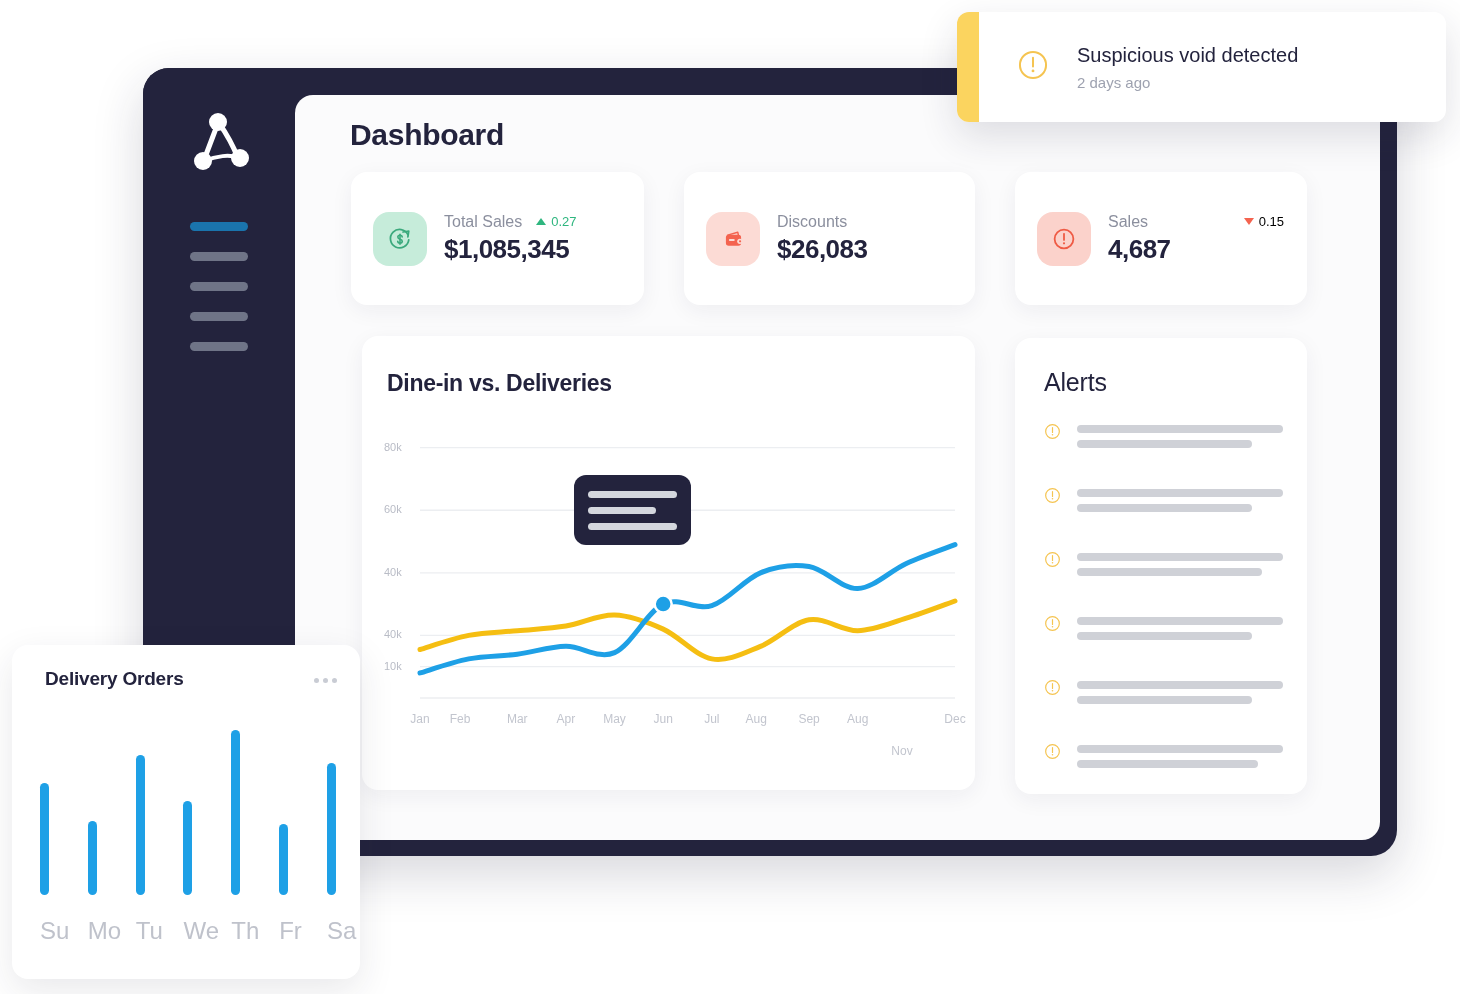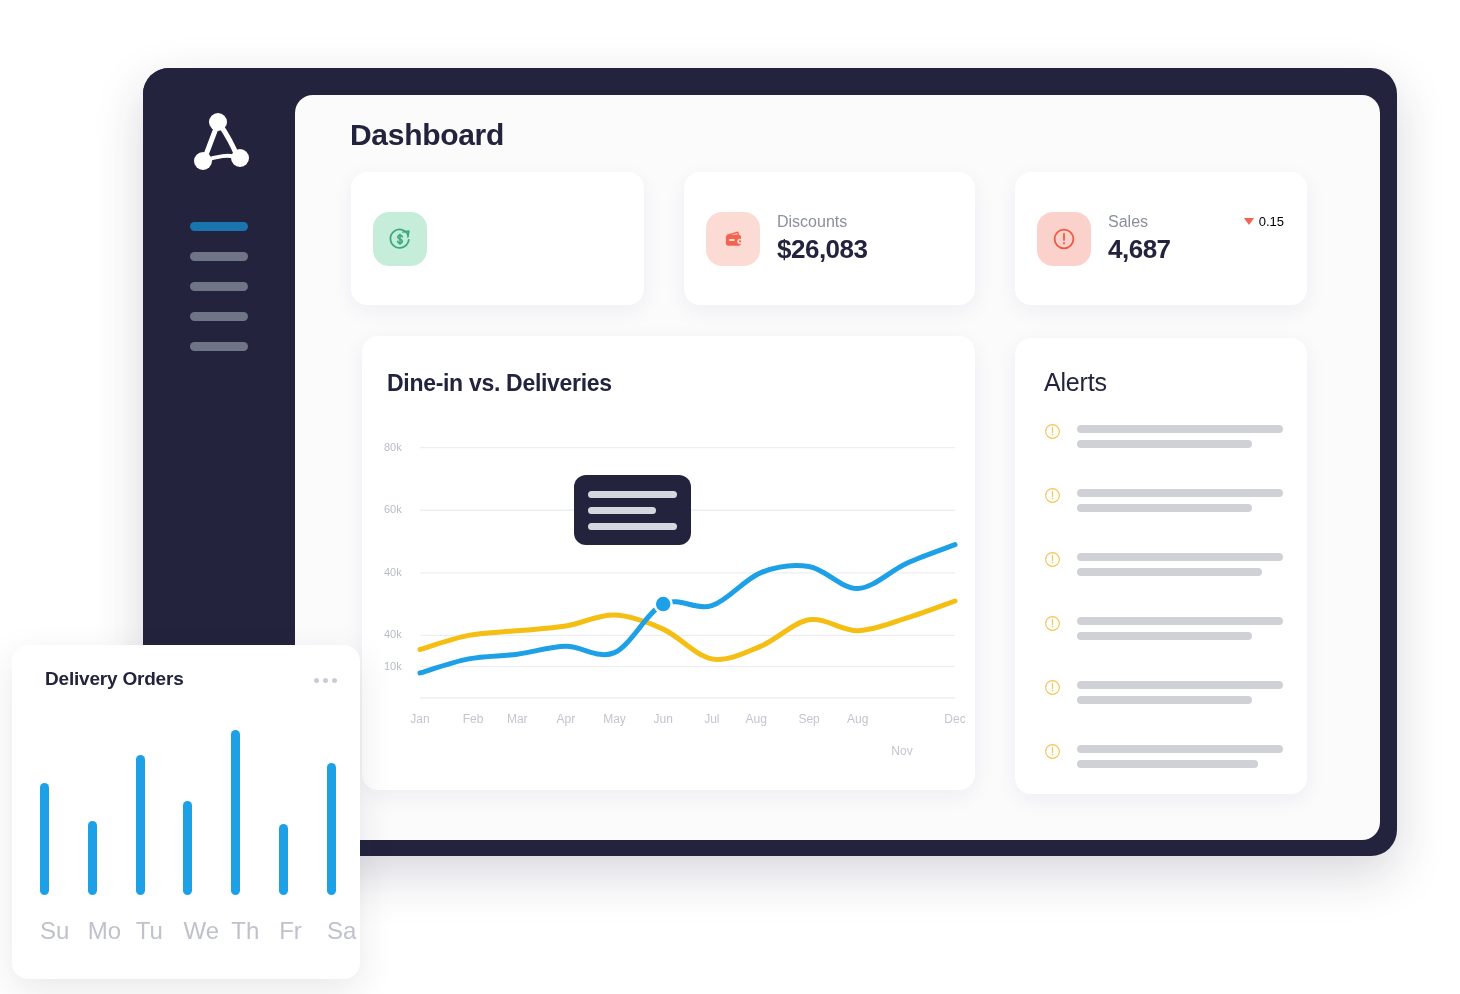--- a/index.html
+++ b/index.html
@@ -167,20 +167,30 @@
 
   <div class="stat-card" id="stat-0">
     <div class="stat-icon" style="background:#c6ecda">
       <svg viewBox="0 0 32 32" width="28" height="28">
         <path d="M25 11 A10.5 10.5 0 1 0 26 17" stroke="#3aa97c" stroke-width="2" fill="none" stroke-linecap="round"></path>
         <path d="M19.5 8 L26 7 L25 13.5" stroke="#3aa97c" stroke-width="2" fill="none" stroke-linecap="round" stroke-linejoin="round"></path>
         <path d="M16 10.5 L16 22" stroke="#3aa97c" stroke-width="1.8" stroke-linecap="round"></path>
         <path d="M18.5 13.8 C18.5 12.4 17.4 11.8 16 11.8 C14.6 11.8 13.5 12.5 13.5 13.8 C13.5 15.2 14.8 15.8 16 16.2 C17.4 16.6 18.6 17.2 18.6 18.6 C18.6 19.9 17.4 20.6 16 20.6 C14.6 20.6 13.4 19.9 13.4 18.6" stroke="#3aa97c" stroke-width="1.8" fill="none" stroke-linecap="round"></path>
       </svg>
     </div>
+    <div class="stat-body">
+      <div class="stat-top">
+        <span class="stat-label">Total Sales</span>
+        <span class="stat-delta" style="color:#2fb67f">
+          <span class="tri up"></span>
+          <span>0.27</span>
+        </span>
+      </div>
+      <div class="stat-value">$1,085,345</div>
+    </div>
   </div>
 
   <div class="stat-card" id="stat-1">
     <div class="stat-icon" style="background:#fcdbd5">
       <svg viewBox="0 0 32 32" width="27" height="27">
         <path d="M9 12 L21 8.5 L21.8 12" stroke="#f4634f" stroke-width="1.8" fill="none" stroke-linecap="round" stroke-linejoin="round"></path>
         <rect x="7" y="11.5" width="18" height="13" rx="3.2" fill="#f4634f"></rect>
         <rect x="10.5" y="16.5" width="7" height="2.4" rx="1.2" fill="#fcdbd5"></rect>
         <circle cx="23.6" cy="19.4" r="3.2" fill="#fcdbd5"></circle>
         <circle cx="23.8" cy="19.4" r="1.3" fill="#f4634f"></circle>
@@ -231,21 +241,21 @@
 
     <div id="ytick-holder">
         <div class="ytick" style="left: 22px; top: 104.647px;">80k</div>
         <div class="ytick" style="left: 22px; top: 167.235px;">60k</div>
         <div class="ytick" style="left: 22px; top: 229.824px;">40k</div>
         <div class="ytick" style="left: 22px; top: 292.412px;">40k</div>
         <div class="ytick" style="left: 22px; top: 323.706px;">10k</div>
       </div>
     <div id="xtick-holder">
         <div class="xtick" style="left: 43px; width: 30px; text-align: center;">Jan</div>
-        <div class="xtick" style="left: 96px; width: 30px; text-align: center;">Feb</div>
+        <div class="xtick" style="left: 83px; width: 30px; text-align: center;">Feb</div>
         <div class="xtick" style="left: 140.273px; width: 30px; text-align: center;">Mar</div>
         <div class="xtick" style="left: 188.909px; width: 30px; text-align: center;">Apr</div>
         <div class="xtick" style="left: 237.545px; width: 30px; text-align: center;">May</div>
         <div class="xtick" style="left: 286.182px; width: 30px; text-align: center;">Jun</div>
         <div class="xtick" style="left: 334.818px; width: 30px; text-align: center;">Jul</div>
         <div class="xtick" style="left: 383.455px; width: 30px; ">Aug</div>
         <div class="xtick" style="left: 432.091px; width: 30px; text-align: center;">Sep</div>
         <div class="xtick" style="left: 480.727px; width: 30px; text-align: center;">Aug</div>
         <div class="xtick" style="left: 529.364px; width: 30px; text-align: left; margin-top: 32px;">Nov</div>
         <div class="xtick" style="left: 578px; width: 30px; text-align: center;">Dec</div>
@@ -323,20 +333,34 @@
               <circle cx="16" cy="21.4" r="1.35" fill="#f5c451"></circle>
             </svg></span>
           <div class="alert-lines">
             <div class="alert-line" style="width: 100%;"></div>
             <div class="alert-line" style="width: 88%;"></div>
           </div>
         </div>
       </div>
   </div>
 
+  <div class="toast">
+    <div class="toast-accent"></div>
+    <div class="toast-icon">
+      <svg viewBox="0 0 32 32" width="38" height="38">
+        <circle cx="16" cy="16" r="11" stroke="#f5c451" stroke-width="1.7" fill="none"></circle>
+        <path d="M16 9.8 L16 17.2" stroke="#f5c451" stroke-width="1.7" stroke-linecap="round"></path>
+        <circle cx="16" cy="21" r="1.2" fill="#f5c451"></circle>
+      </svg>
+    </div>
+    <div class="toast-text">
+      <div class="toast-title">Suspicious void detected</div>
+      <div class="toast-time">2 days ago</div>
+    </div>
+  </div>
 
   <div class="delivery-card">
     <div class="delivery-title">Delivery Orders</div>
     <div class="kebab">
       <span></span>
         <span></span>
         <span></span>
     </div>
     <div class="bars" id="delivery-bars">
         <div class="bar" style="height: 112.2px; background: rgb(30, 160, 230);"></div>

